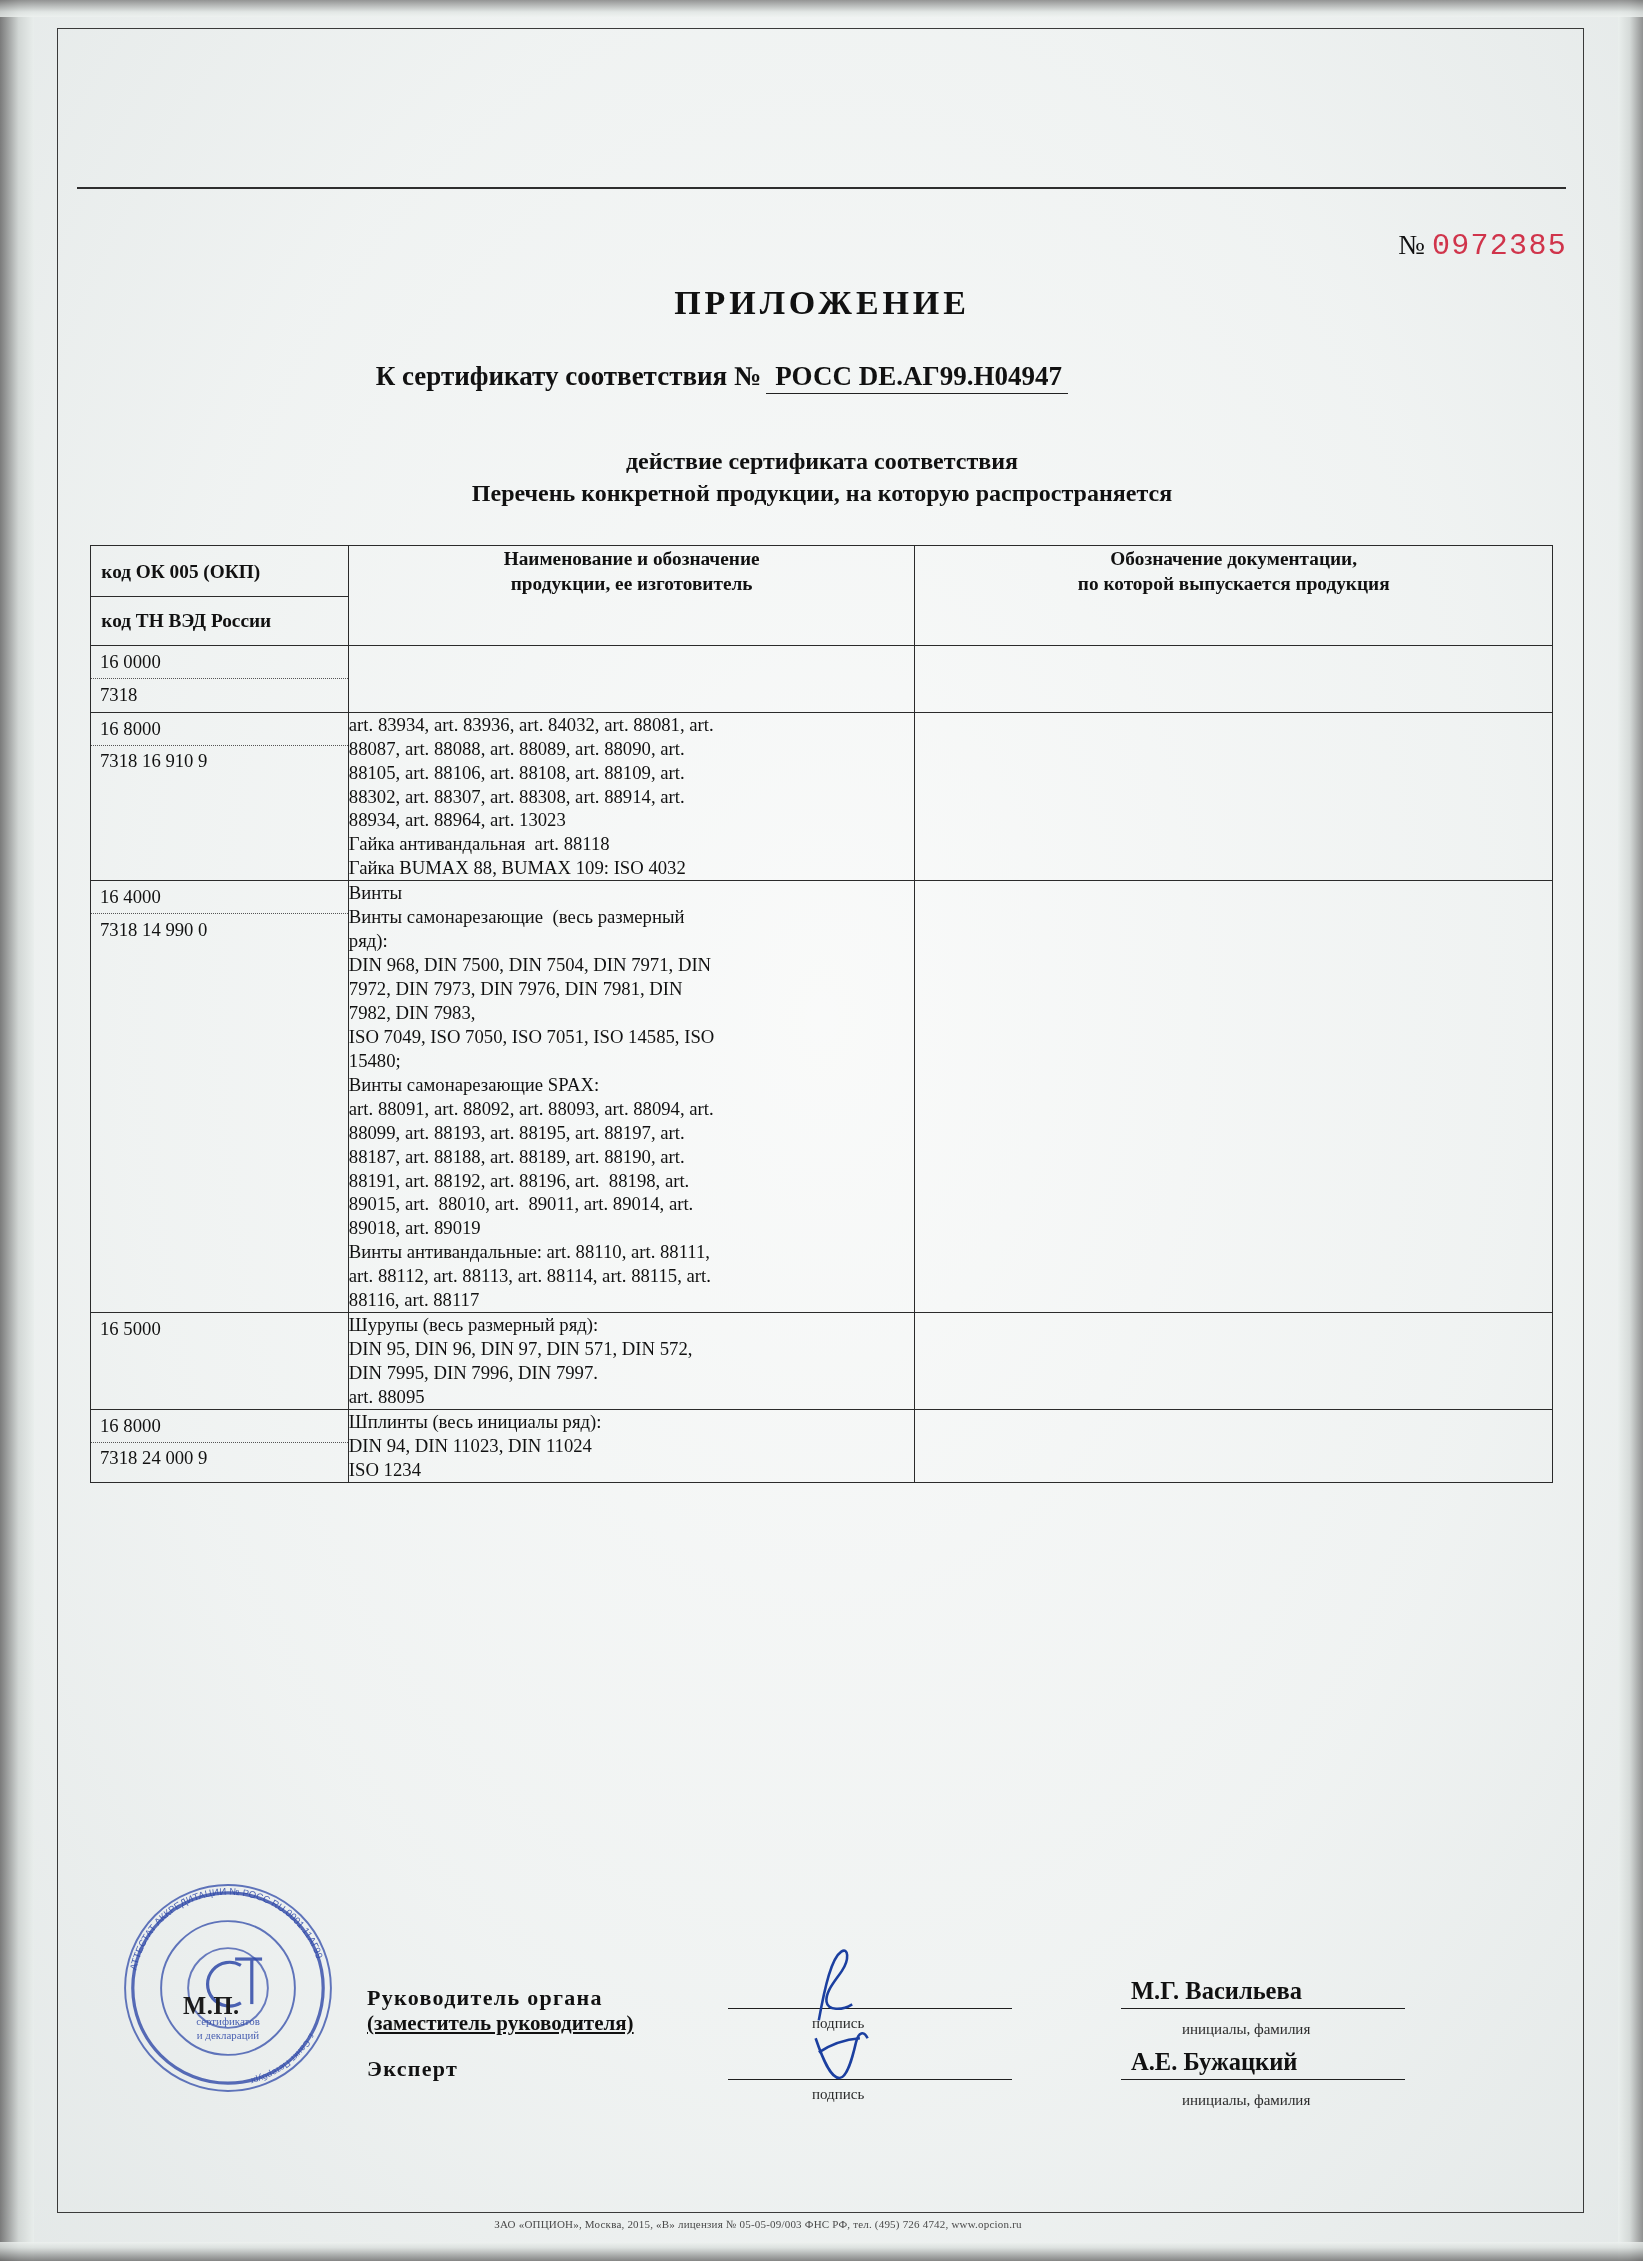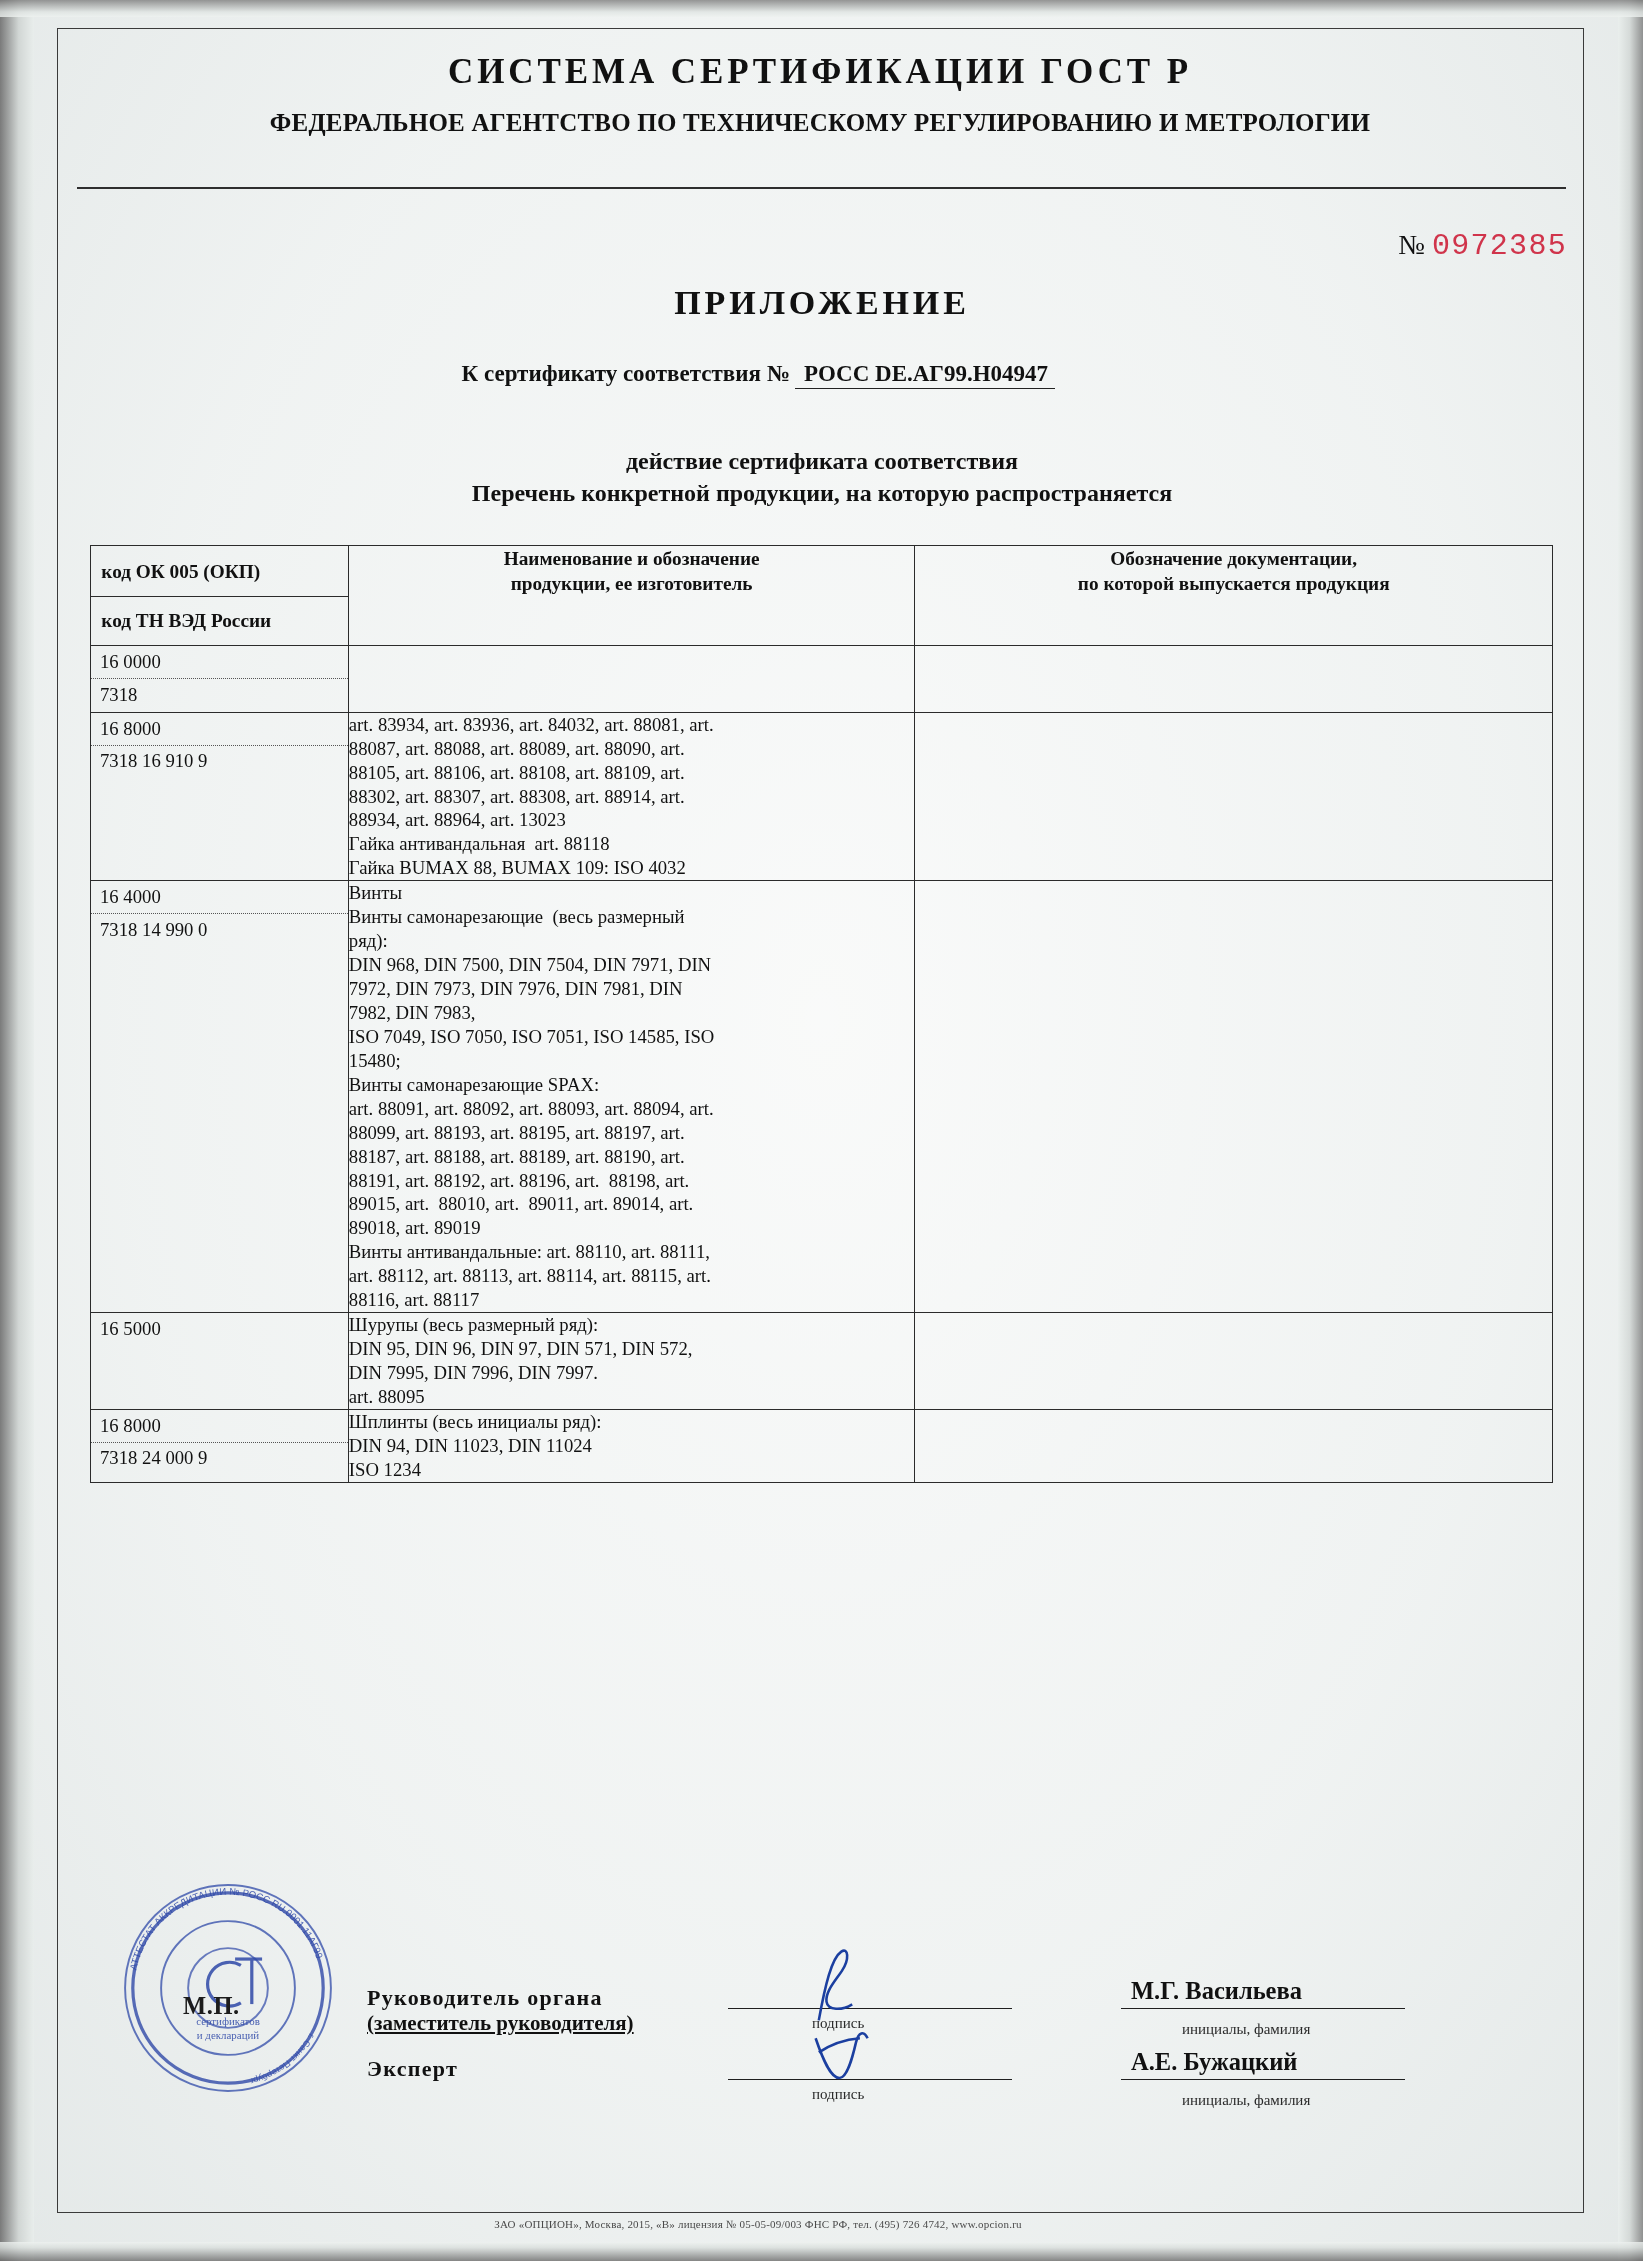--- a/index.html
+++ b/index.html
@@ -98,23 +98,22 @@
     left: 0; top: 284px; width: 1644px;
     text-align: center;
     font-size: 34px;
     font-weight: bold;
     letter-spacing: 3.9px;
   }
   .cert-ref {
     position: absolute;
     left: 0; top: 361px; width: 1444px;
     text-align: center;
-    font-size: 23px;
-    font-weight: bold;
-    margin-left: 36px;
+    font-size: 27px;
+    font-weight: bold;
   }
   .cert-ref .ref-value {
     font-weight: bold;
     border-bottom: 1.3px solid #222;
     padding: 0 6.4px 1.9px 9px;
     margin-left: 5.2px;
   }
 
   .list-caption {
     position: absolute;
@@ -280,24 +279,20 @@
 
 <div class="page">
   <div class="paper-tint"></div>
   <div class="scan-edge-left"></div>
   <div class="scan-edge-right"></div>
   <div class="scan-edge-top"></div>
   <div class="scan-edge-bottom"></div>
 
   <div class="doc-border"></div>
 
-  <div class="header">
-    <div class="title-main">СИСТЕМА СЕРТИФИКАЦИИ ГОСТ Р</div>
-    <div class="title-sub">ФЕДЕРАЛЬНОЕ АГЕНТСТВО ПО ТЕХНИЧЕСКОМУ РЕГУЛИРОВАНИЮ И МЕТРОЛОГИИ</div>
-  </div>
   <div class="header-rule"></div>
 
   <div class="cert-number">
     <span>№</span>
     <span class="num">0972385</span>
   </div>
 
   <div class="app-title">ПРИЛОЖЕНИЕ</div>
 
   <div class="cert-ref">

